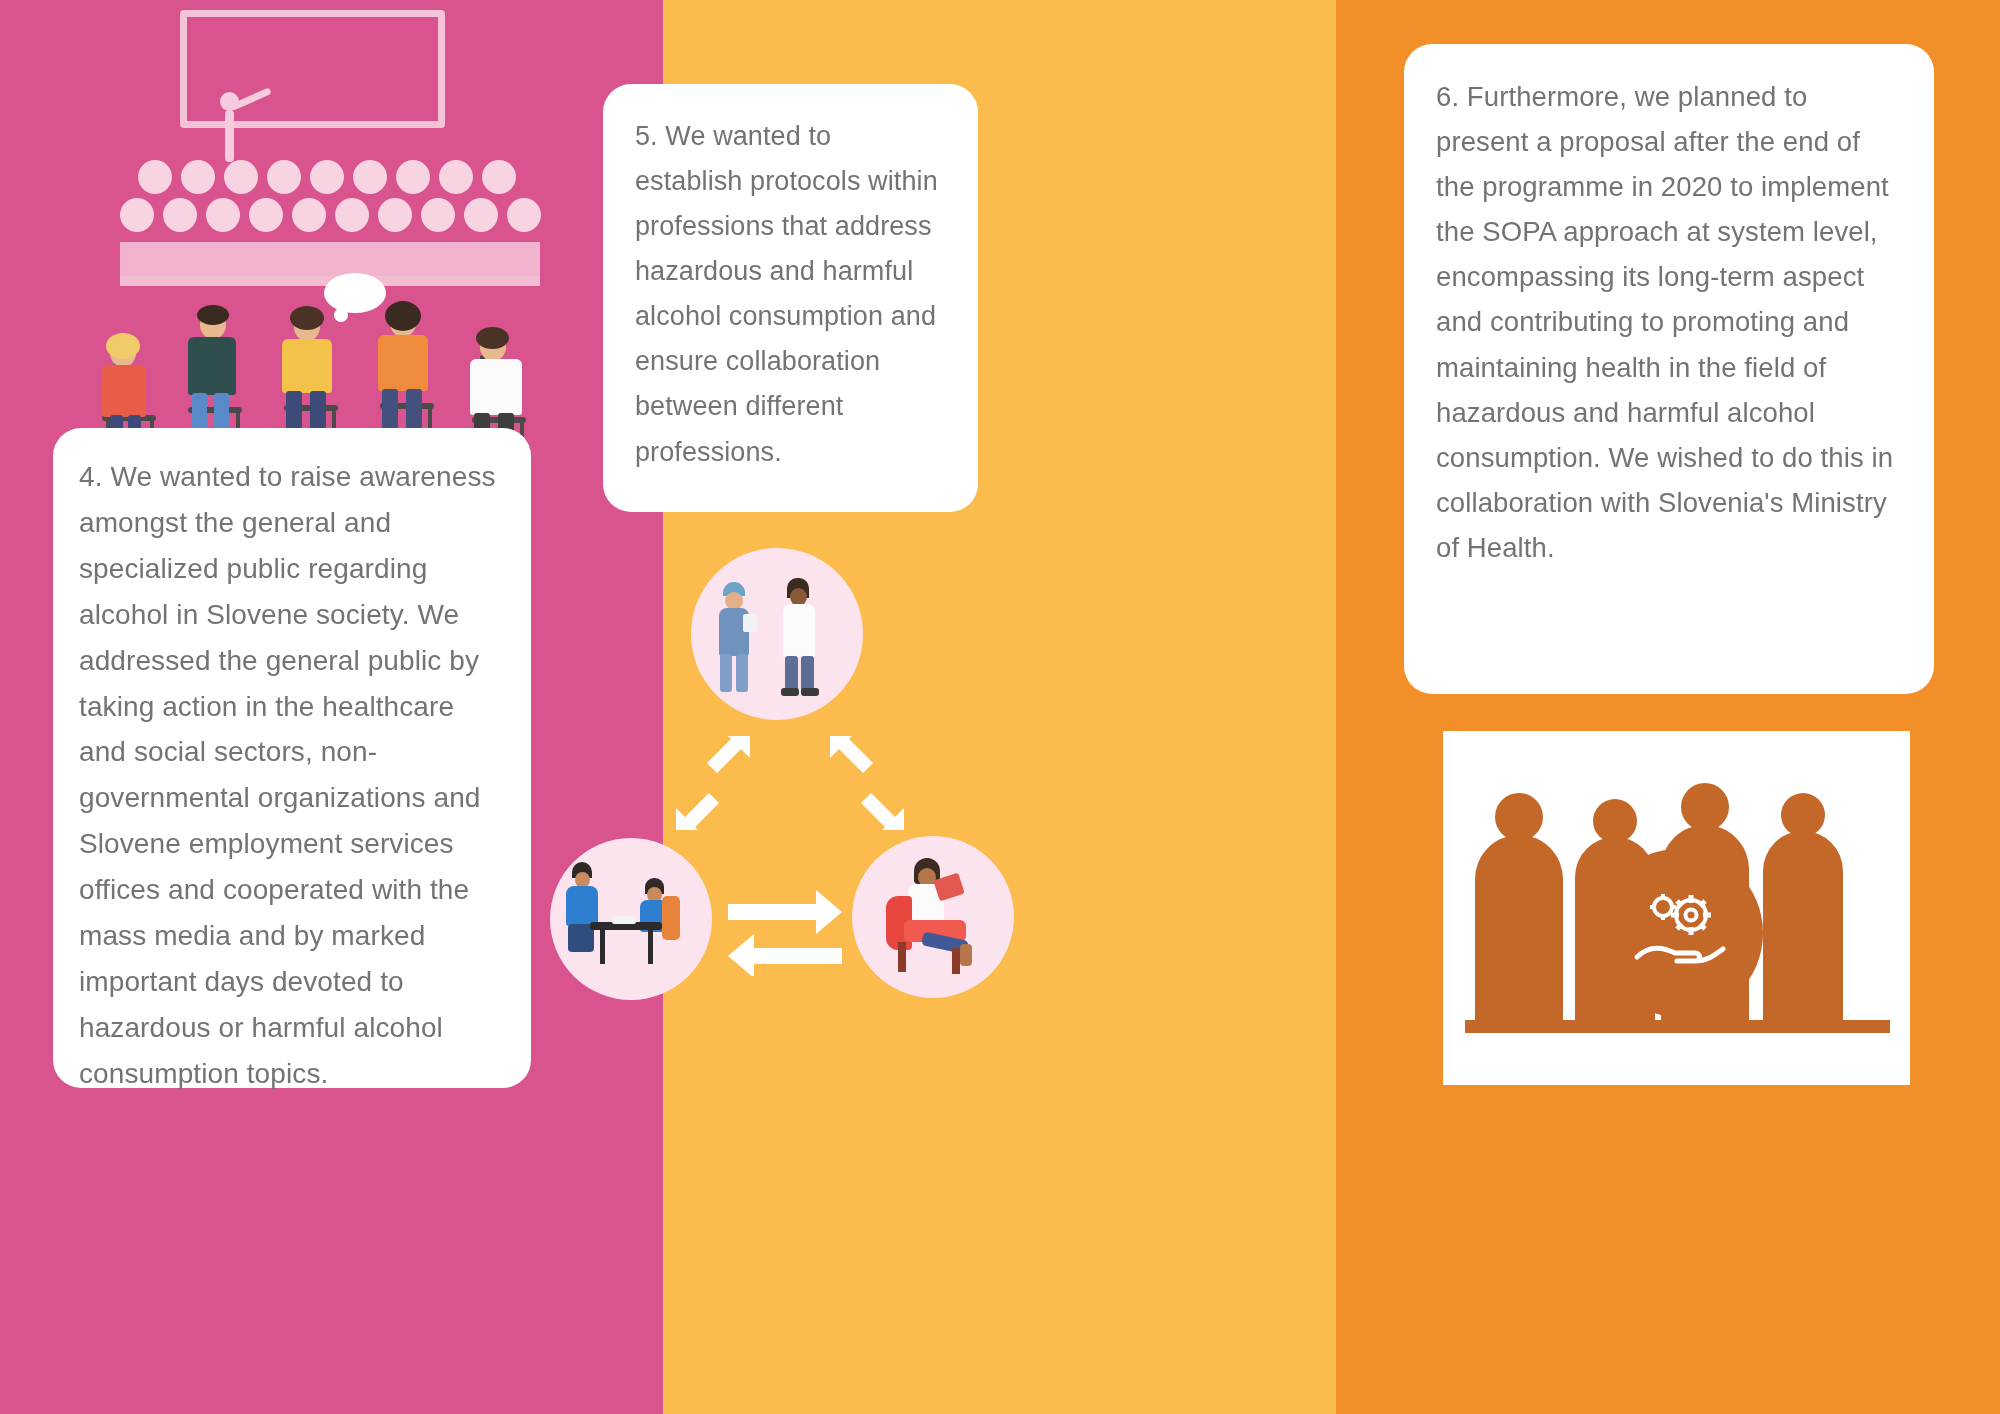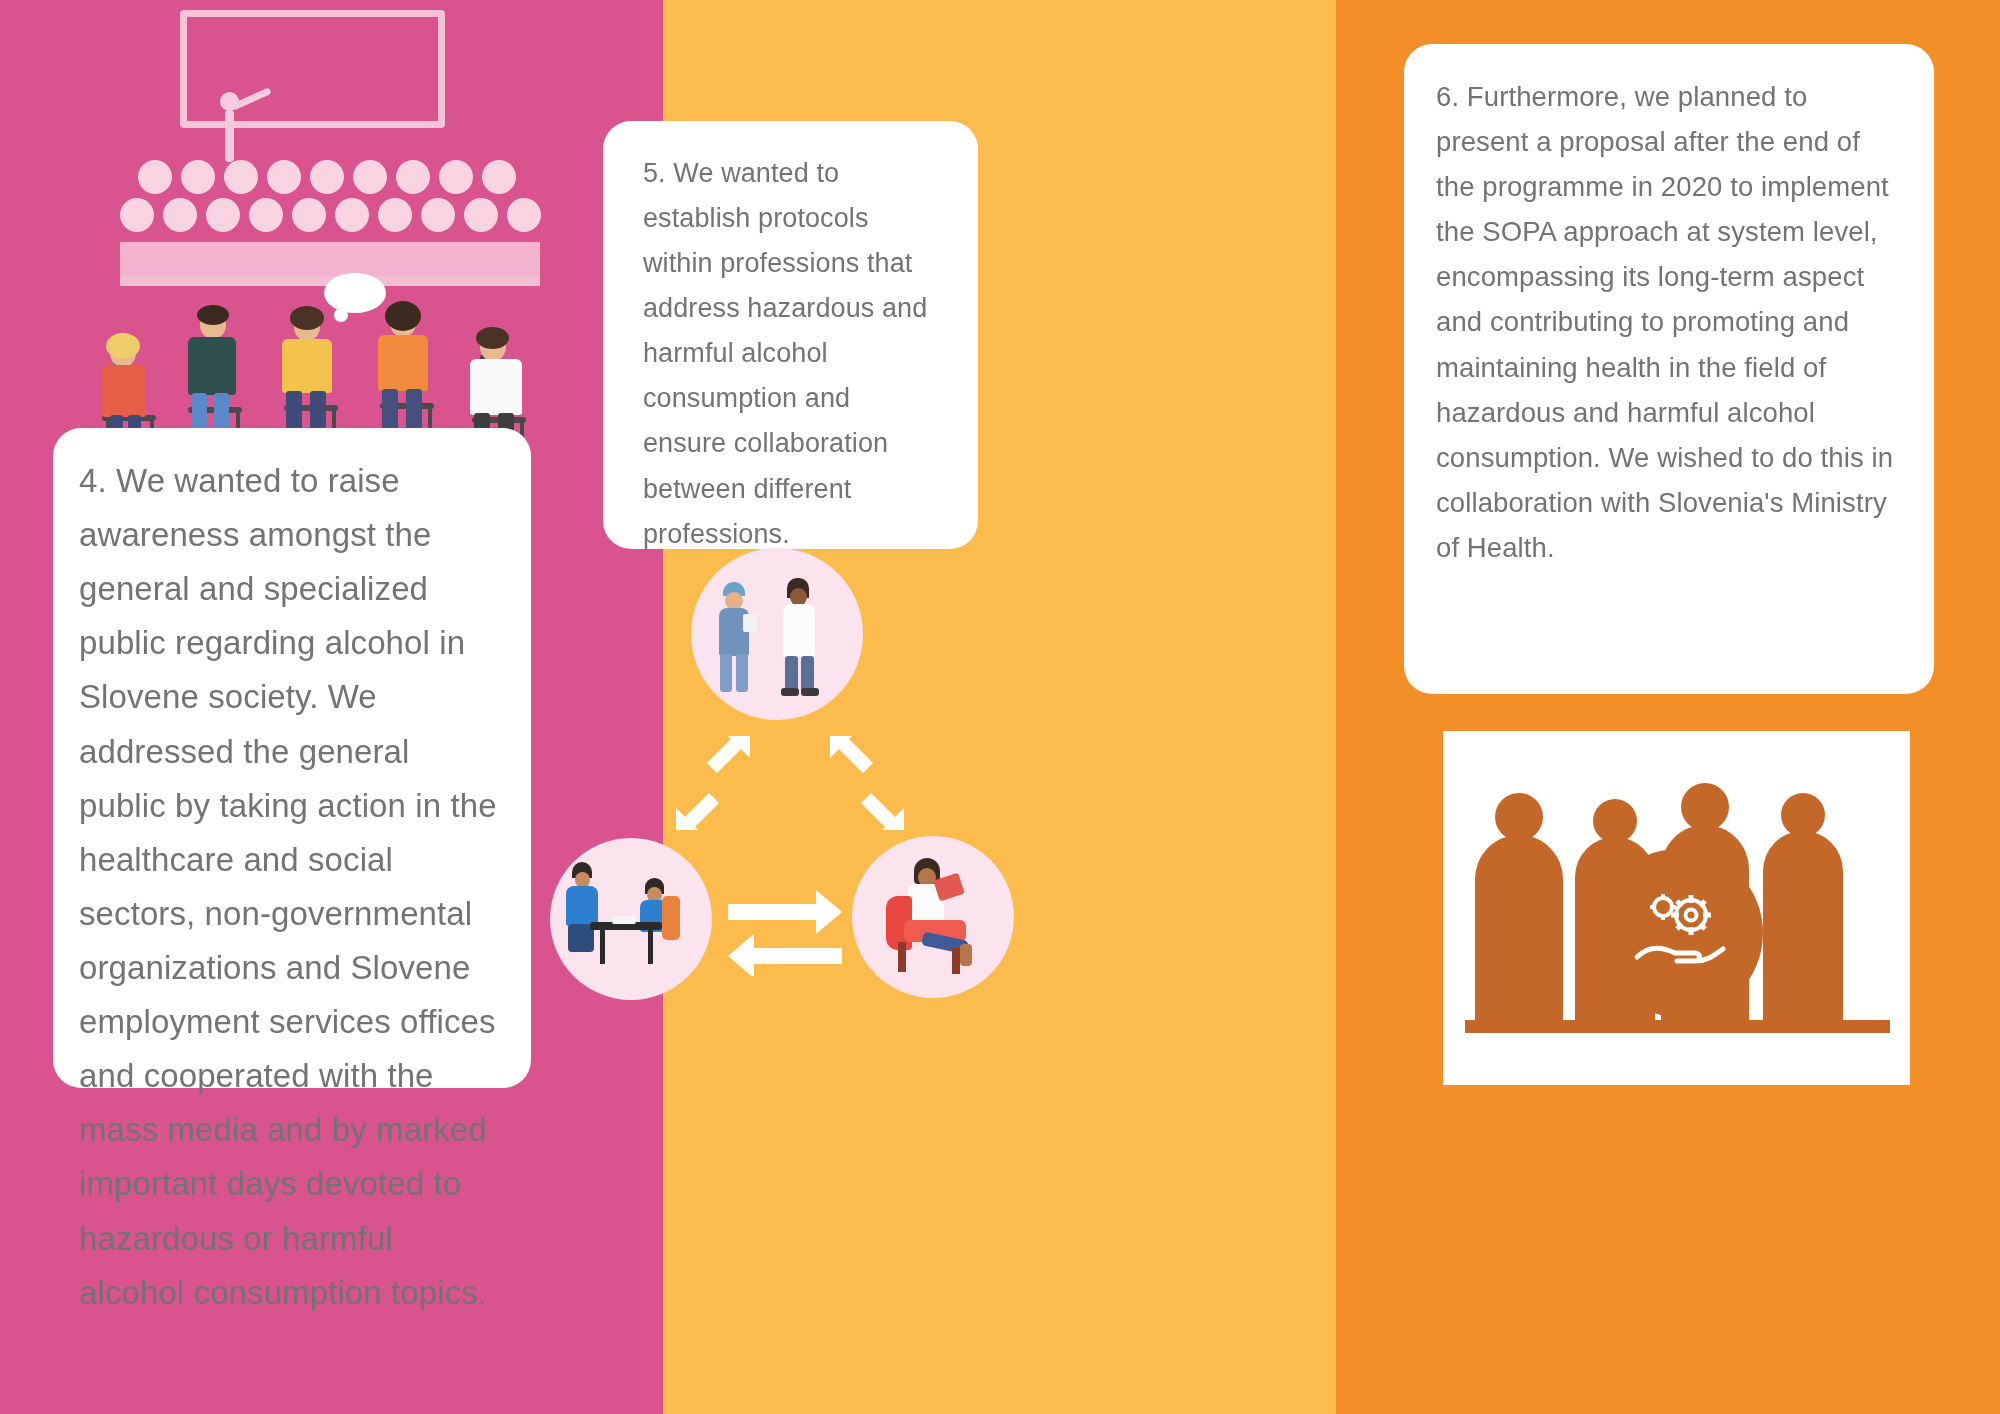--- a/index.html
+++ b/index.html
@@ -182,30 +182,29 @@
     border-radius: 50%;
   }
 
   .card-4 {
     left: 53px;
     top: 428px;
     width: 478px;
     height: 660px;
     padding: 26px 28px 20px 26px;
   }
-  .card-4 p { font-size: 33px; line-height: 1.64; }
+  .card-4 p { font-size: 28px; line-height: 1.64; }
 
   
   .card-5 {
     left: 603px;
     top: 84px;
     width: 375px;
     height: 428px;
-    padding: 30px 40px;
-    margin-top: 37px;
+    padding: 30px 32px;
   }
   .card-5 p { font-size: 27px; line-height: 1.67; }
 
   .cycle {
     position: absolute;
     left: 540px;
     top: 548px;
     width: 500px;
     height: 470px;
   }

